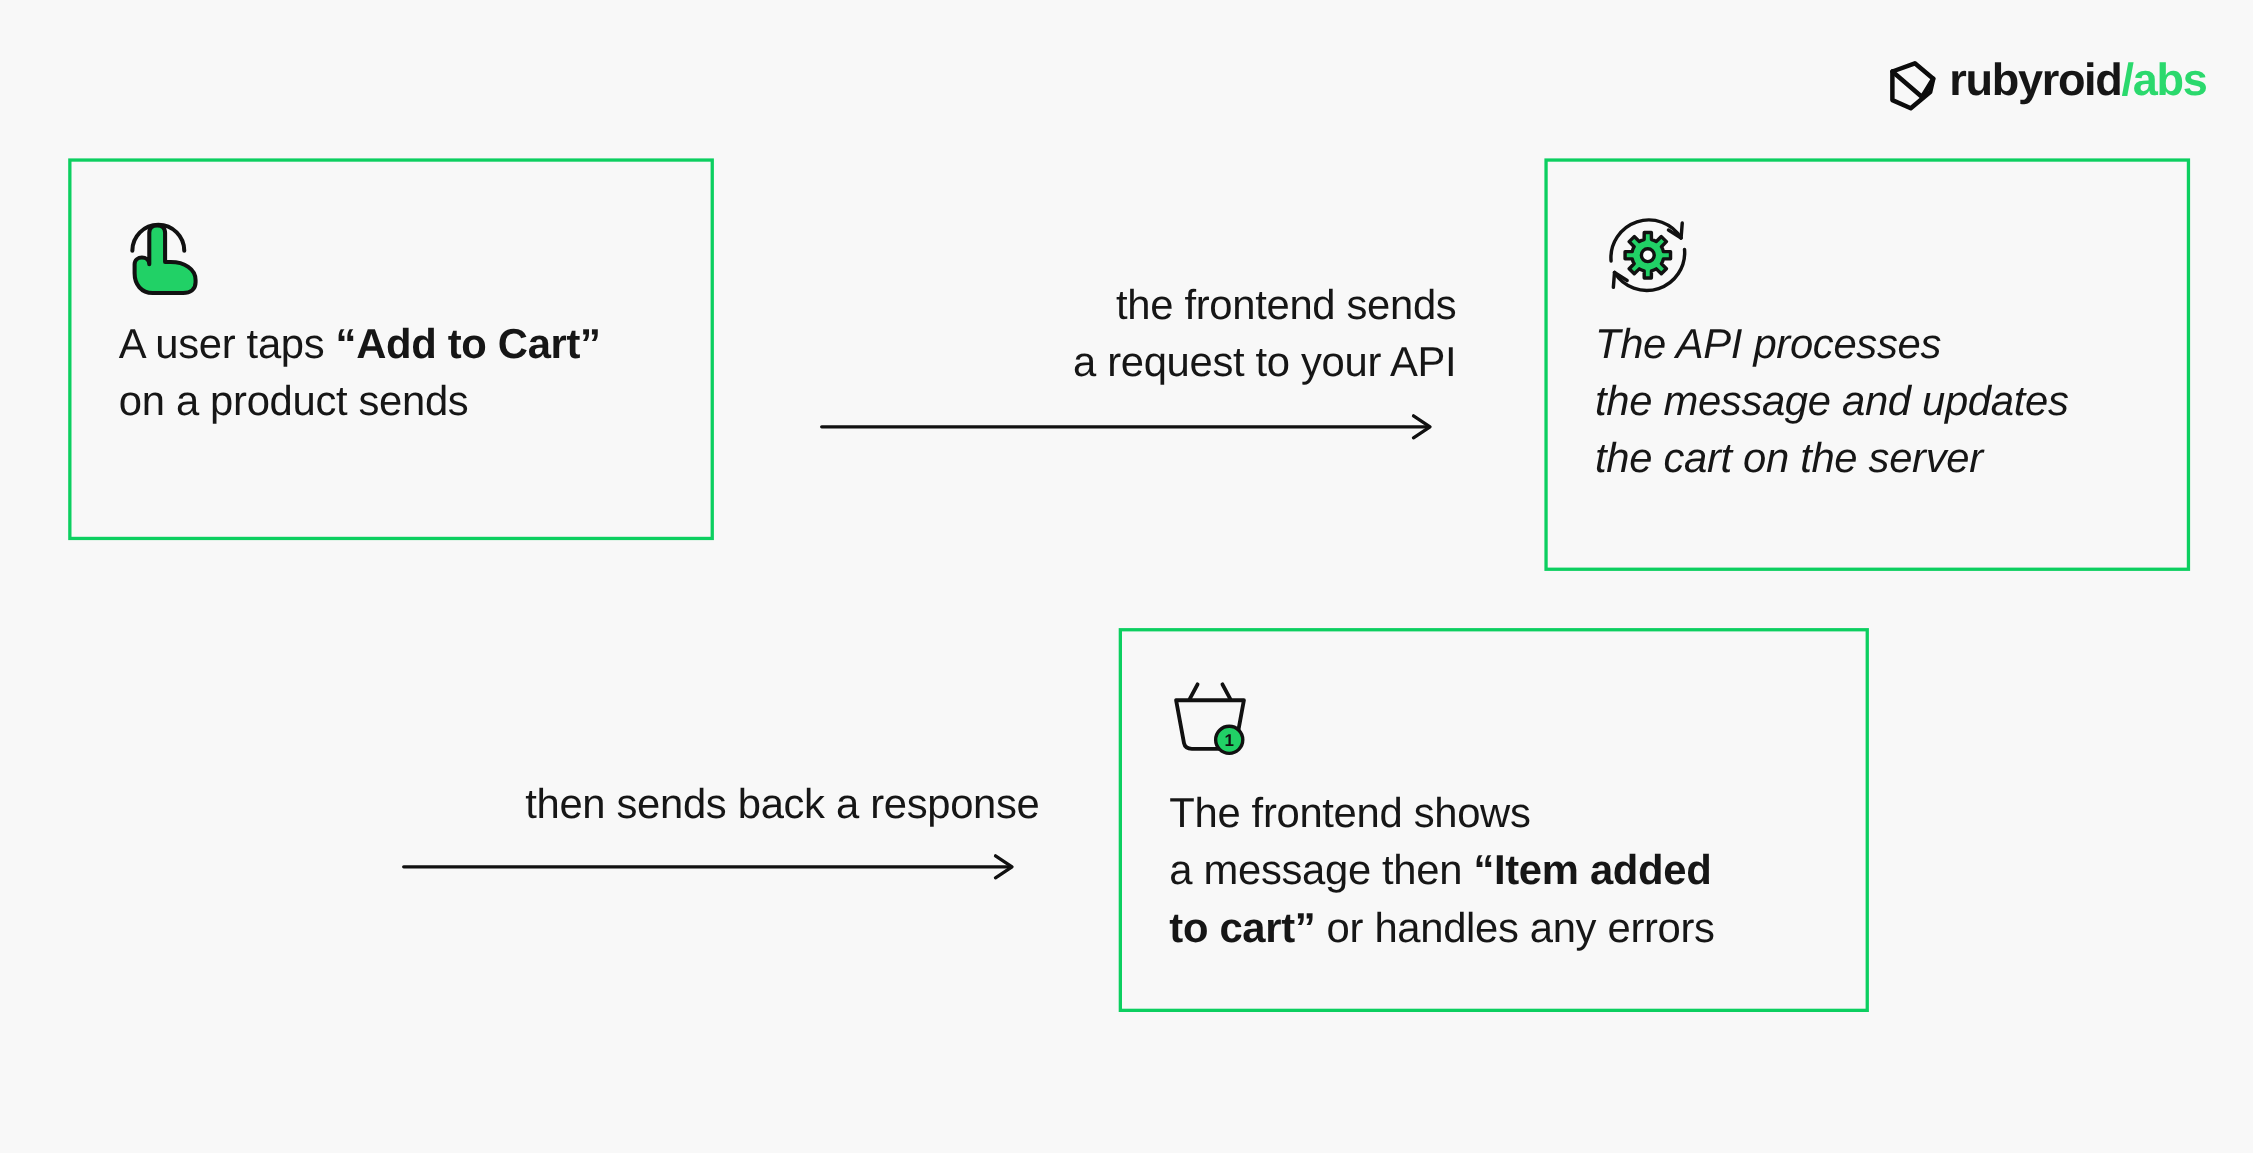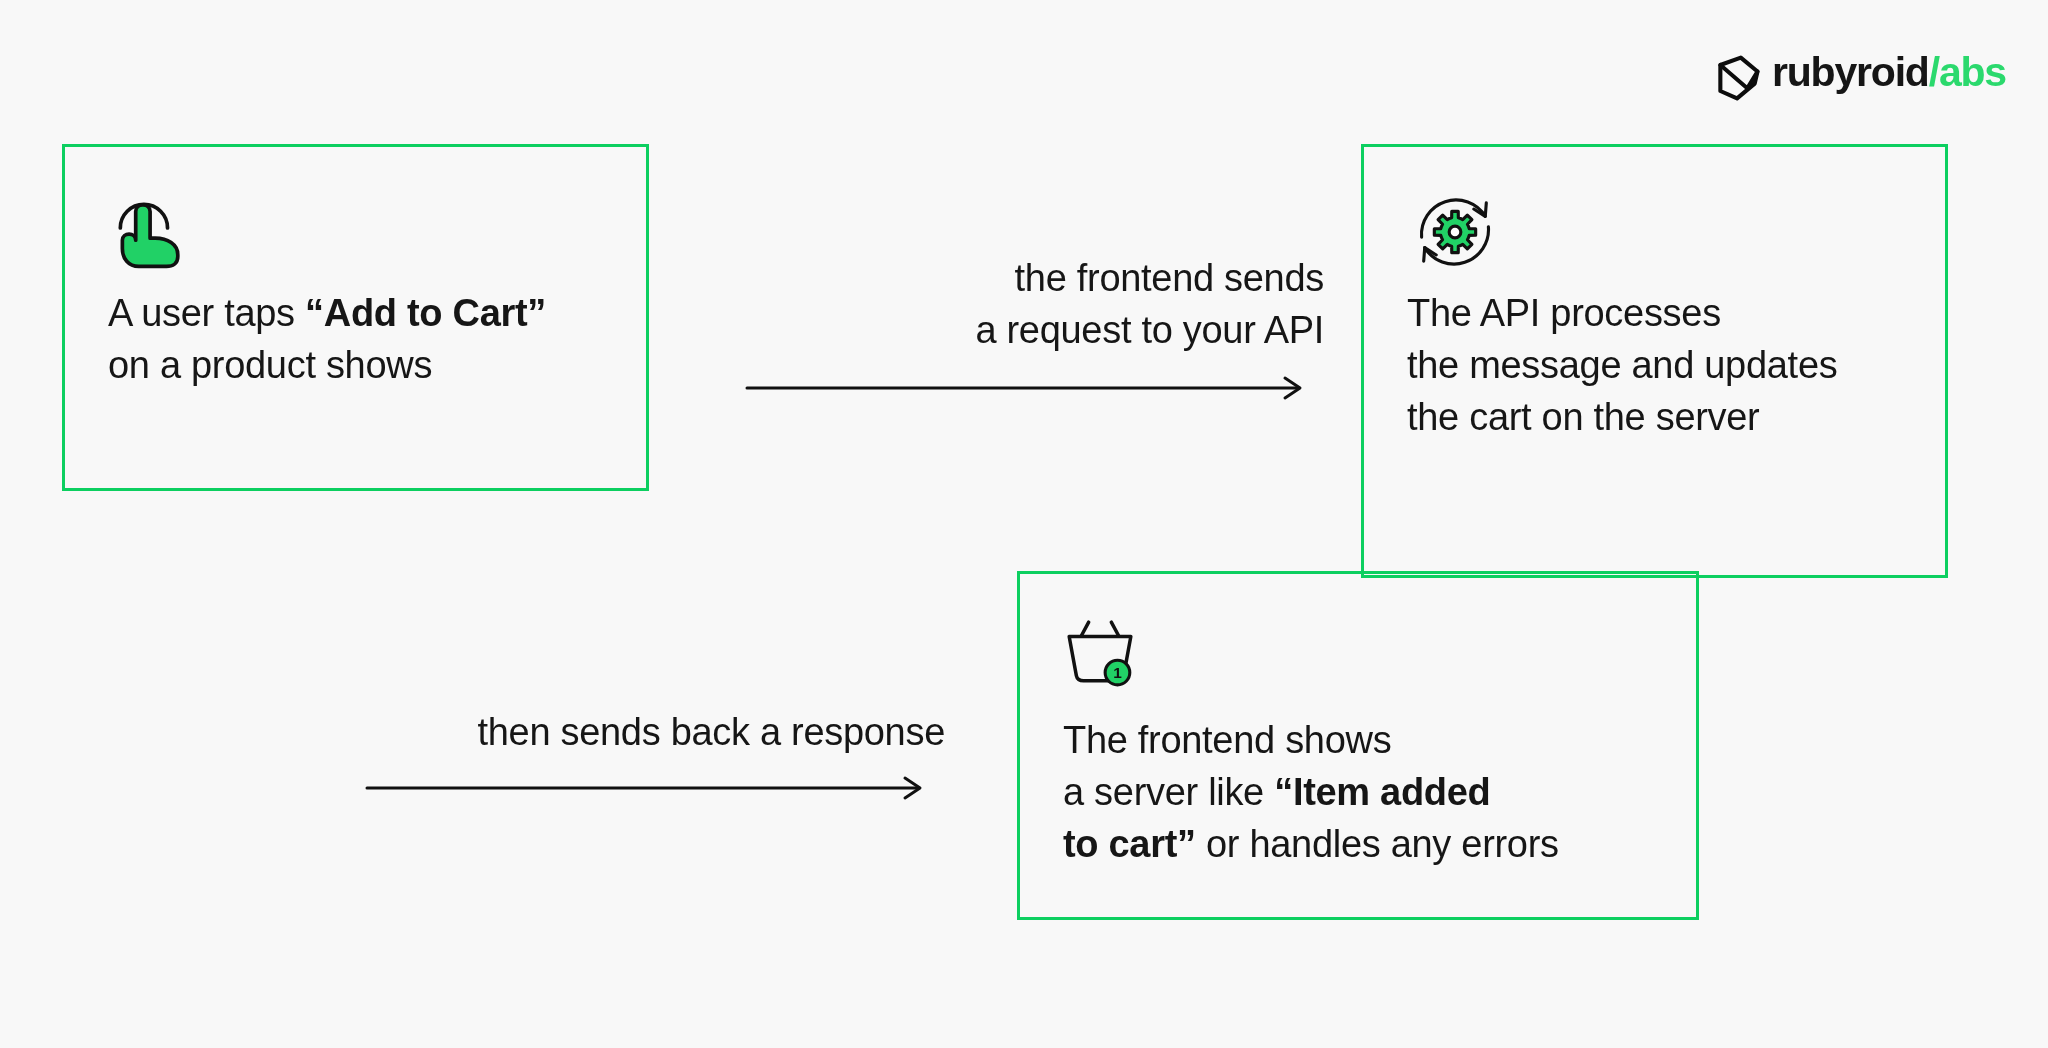--- a/index.html
+++ b/index.html
@@ -24,21 +24,21 @@
   .logo-text .accent{color:#2bd96d;}
 
   
   .box{
     position:absolute;
     border:3px solid #0ccf60;
     box-sizing:border-box;
     background:transparent;
   }
   .box-user{left:62px;top:144px;width:587px;height:347px;}
-  .box-api{left:1361px;top:144px;width:587px;height:434px;}
+  .box-api{left:1404px;top:144px;width:587px;height:375px;font-style:italic;}
   .box-frontend{left:1017px;top:571px;width:682px;height:349px;}
 
   .box .icon{position:absolute;left:43px;top:44px;}
   .box .box-text{
     position:absolute;left:43px;top:140px;
     font-size:38px;line-height:52px;letter-spacing:-0.3px;
     white-space:nowrap;
   }
   .box .box-text strong{font-weight:700;}
 
@@ -69,21 +69,21 @@
     <div class="logo-text"><span>rubyroid</span><span class="accent">/abs</span></div>
   </div>
 
   <section class="box box-user">
     <svg class="icon" width="78" height="78" viewBox="0 0 76 76">
       <path d="M12 36 A23 23 0 1 1 58 36" fill="none" stroke="#111" stroke-width="3.6" stroke-linecap="round"></path>
       <path d="M27 20 C27 11.5 41 11.5 41 20 L41 46 L46 46 C58 46 68 52 68 62 L68 64 C68 70.5 63 73.5 57 73.5 L30 73.5 C20 73.5 14 66 14 56 L14 48 C14 40 27 40 27 48 Z" fill="#21d166" stroke="#111" stroke-width="3.6" stroke-linejoin="round" stroke-linecap="round"></path>
     </svg>
     <div class="box-text">
       <div class="line"><span>A user taps </span><strong>“Add to Cart”</strong><span></span></div>
-      <div class="line"><span>on a product shows</span><strong></strong><span></span></div>
+      <div class="line"><span>on a product sends</span><strong></strong><span></span></div>
     </div>
   </section>
 
   <div class="flow-label flow-label-1">
     <div class="line">the frontend sends</div>
     <div class="line">a request to your API</div>
   </div>
   <svg class="arrow arrow-1" width="562" height="30" viewBox="0 0 562 30">
     <g fill="none" stroke="#111" stroke-width="3" stroke-linecap="round" stroke-linejoin="round">
       <path d="M2 15 L553 15"></path>
@@ -124,18 +124,18 @@
       <g fill="none" stroke="#111" stroke-width="3.4" stroke-linecap="round" stroke-linejoin="round">
         <path d="M25 4 L18 17"></path>
         <path d="M47 4 L54 17"></path>
         <path d="M6 18 L66 18 L59 56 Q58 61 52 61 L20 61 Q14 61 13 56 Z"></path>
       </g>
       <circle cx="53" cy="53" r="12" fill="#21d166" stroke="#111" stroke-width="3"></circle>
       <text x="53" y="58.5" text-anchor="middle" font-family="Liberation Sans, sans-serif" font-size="15" font-weight="600" fill="#111">1</text>
     </svg>
     <div class="box-text">
       <div class="line"><span>The frontend shows</span><strong></strong><span></span></div>
-      <div class="line"><span>a server like </span><strong>“Item added</strong><span></span></div>
+      <div class="line"><span>a message then </span><strong>“Item added</strong><span></span></div>
       <div class="line"><span></span><strong>to cart”</strong><span> or handles any errors</span></div>
     </div>
   </section>
 
 </div>
 
 </body></html>

